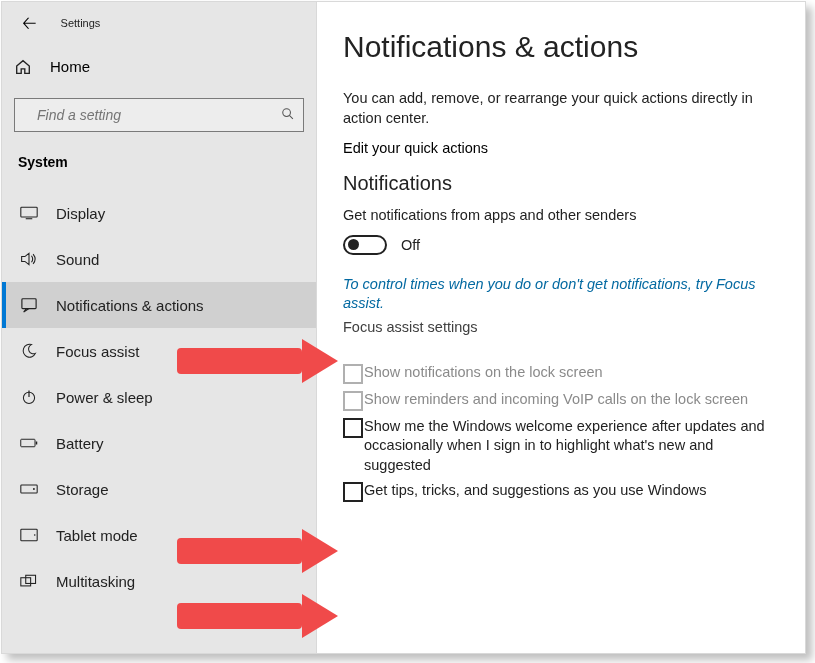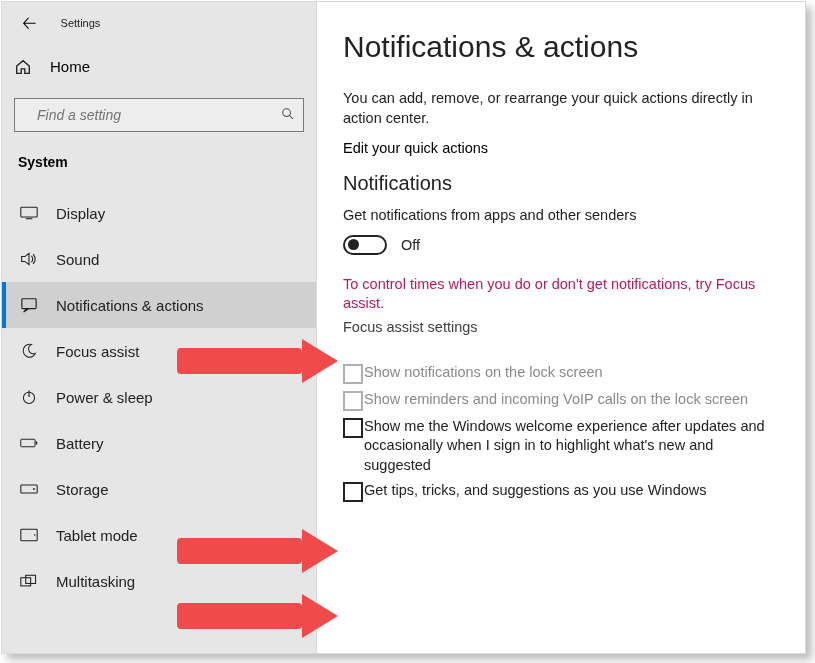--- a/index.html
+++ b/index.html
@@ -156,21 +156,21 @@
   }
   .toggle::after {
     content: "";
     position: absolute;
     left: 3px; top: 2.5px;
     width: 11px; height: 11px;
     border-radius: 50%;
     background: #222;
   }
   .toggle-label { font-size: 14.5px; }
-  .help { font-size: 14.5px; color: #be185d; margin: 0 0 4px 0; line-height:1.35;}
+  .help { font-size: 14.5px; color: #0369a1; margin: 0 0 4px 0; line-height:1.35;font-style:italic;}
   .link2 {
     color: #404040;
     font-size: 14.5px;
     cursor: pointer;
     margin-bottom: 22px;
     display: inline-block;
   }
   .check-row {
     display: flex;
     align-items: flex-start;

